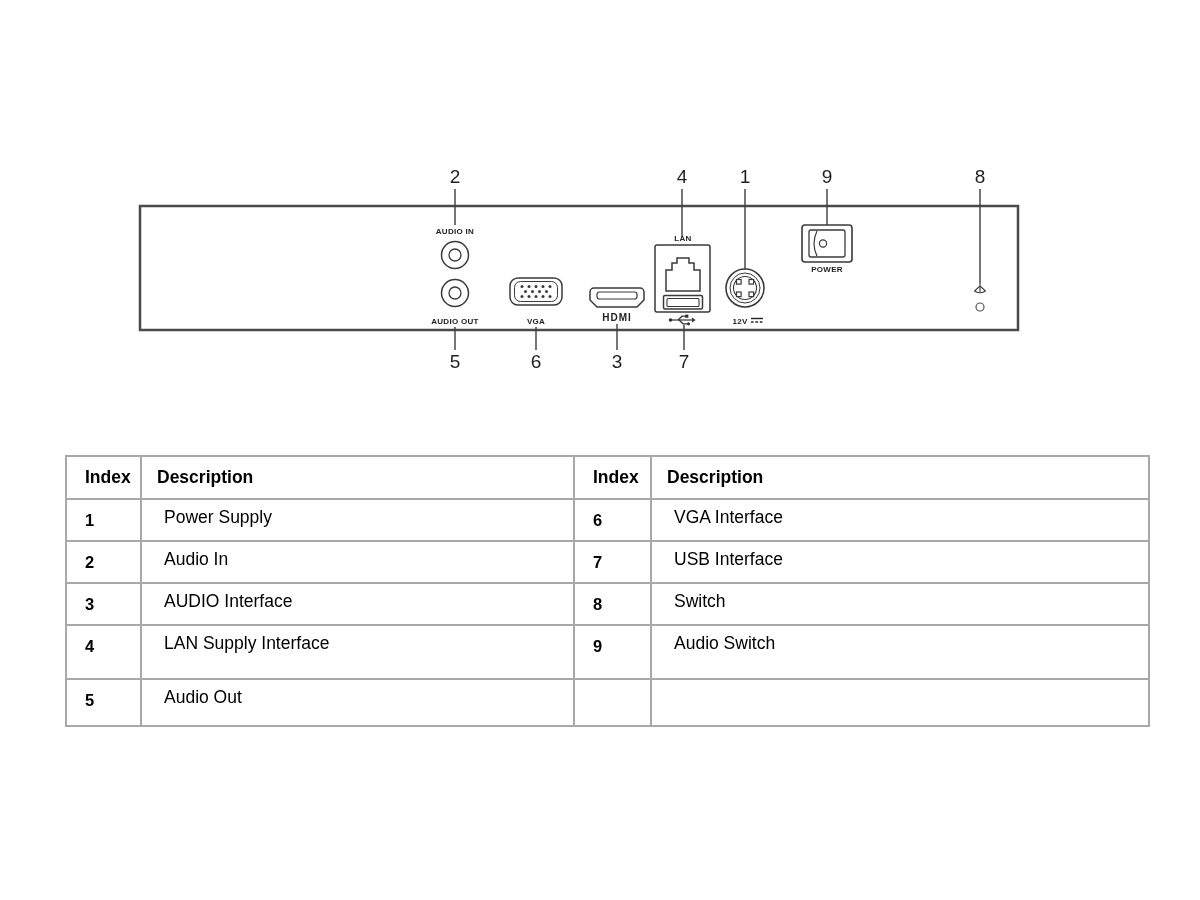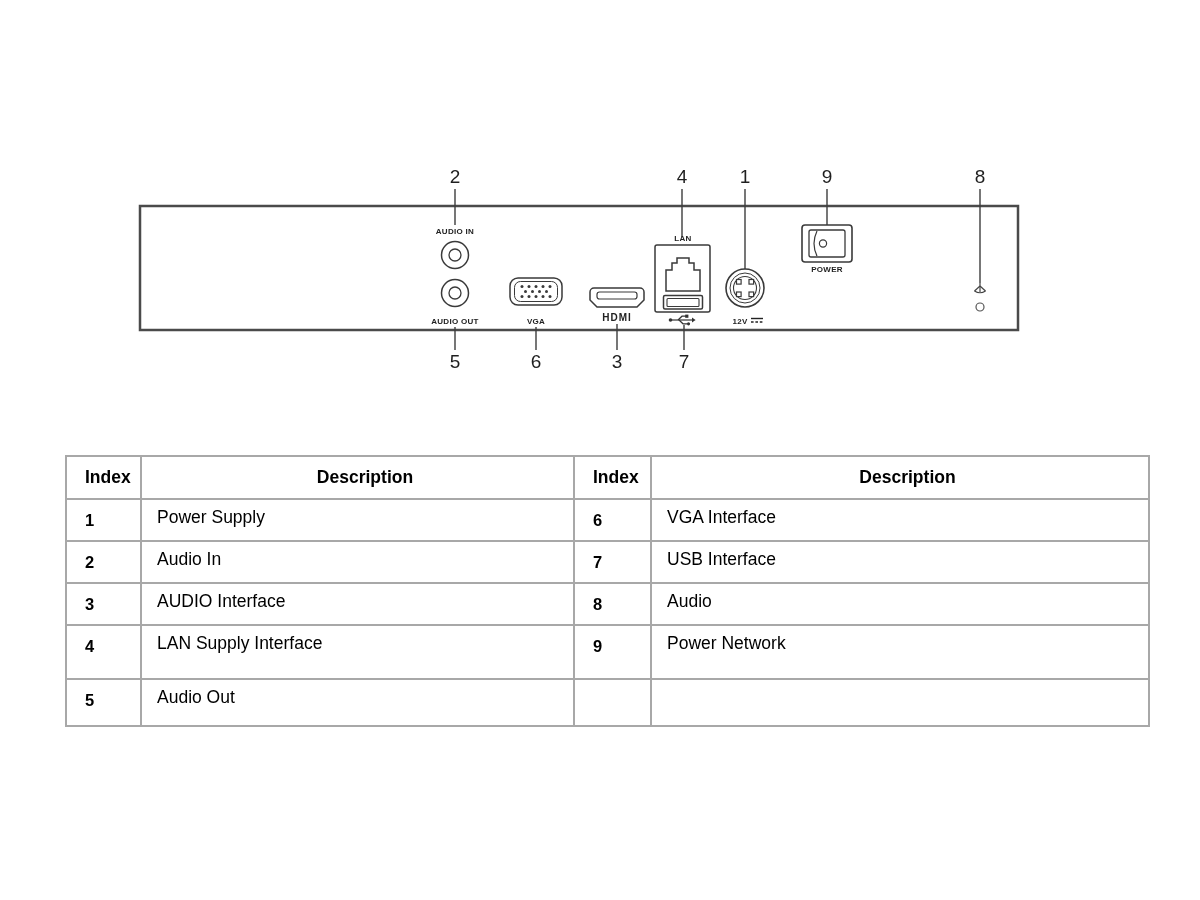--- a/index.html
+++ b/index.html
@@ -40,35 +40,35 @@
   }
   table.desc-table th {
     text-align: left;
     font-size: 17.5px;
     font-weight: bold;
     color: #000;
     vertical-align: middle;
     padding: 0 0 0 18px;
     height: 41px;
   }
-  table.desc-table th.h-desc { padding-left: 15px; text-align: center; }
+  table.desc-table th.h-desc { padding-left: 15px; }
   tr.row-norm { height: 42px; }
   tr.row-tall { height: 54px; }
   tr.row-last { height: 47px; }
   td.idx {
     font-weight: bold;
     font-size: 16.5px;
     vertical-align: top;
     padding: 11px 0 0 18px;
     color: #000;
   }
   td.desc {
     font-size: 17.5px;
     vertical-align: top;
-    padding: 7px 0 0 15px;
+    padding: 7px 0 0 22px;
     color: #000;
   }
   .co-num { font-size: 19px; fill: #1f1f1f; }
   .tiny-label { font-size: 8px; font-weight: bold; letter-spacing: 0.3px; fill: #222; }
   .hdmi-label { font-size: 10px; font-weight: bold; letter-spacing: 1px; fill: #222; }
   .ln { stroke: #3d3d3d; stroke-width: 1.4; fill: none; }
   .shape { stroke: #3a3a3a; fill: #ffffff; }
 </style>
 </head>
 <body>
@@ -222,27 +222,27 @@
     <tr class="row-norm">
       <td class="idx">2</td>
       <td class="desc">Audio In</td>
       <td class="idx">7</td>
       <td class="desc">USB Interface</td>
     </tr>
     <tr class="row-norm">
       <td class="idx">3</td>
       <td class="desc">AUDIO Interface</td>
       <td class="idx">8</td>
-      <td class="desc">Audio</td>
+      <td class="desc">Switch</td>
     </tr>
     <tr class="row-tall">
       <td class="idx">4</td>
       <td class="desc">LAN Supply Interface</td>
       <td class="idx">9</td>
-      <td class="desc">Power Network</td>
+      <td class="desc">Audio Switch</td>
     </tr>
     <tr class="row-last">
       <td class="idx">5</td>
       <td class="desc">Audio Out</td>
       <td class="idx"></td>
       <td class="desc"></td>
     </tr>
   </tbody>
     </table>
 </div>

